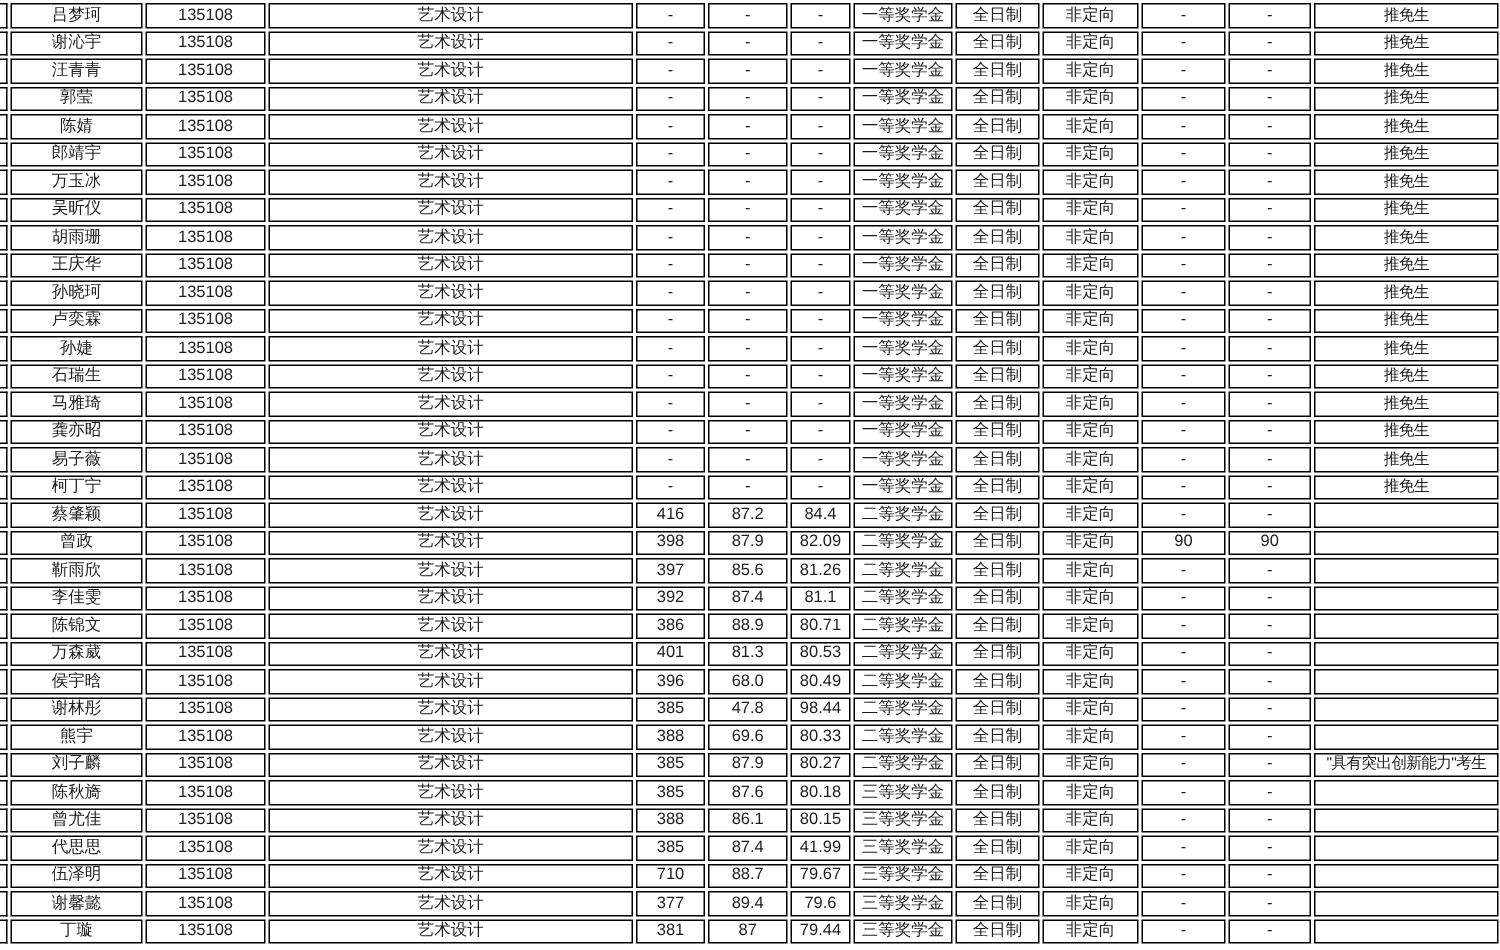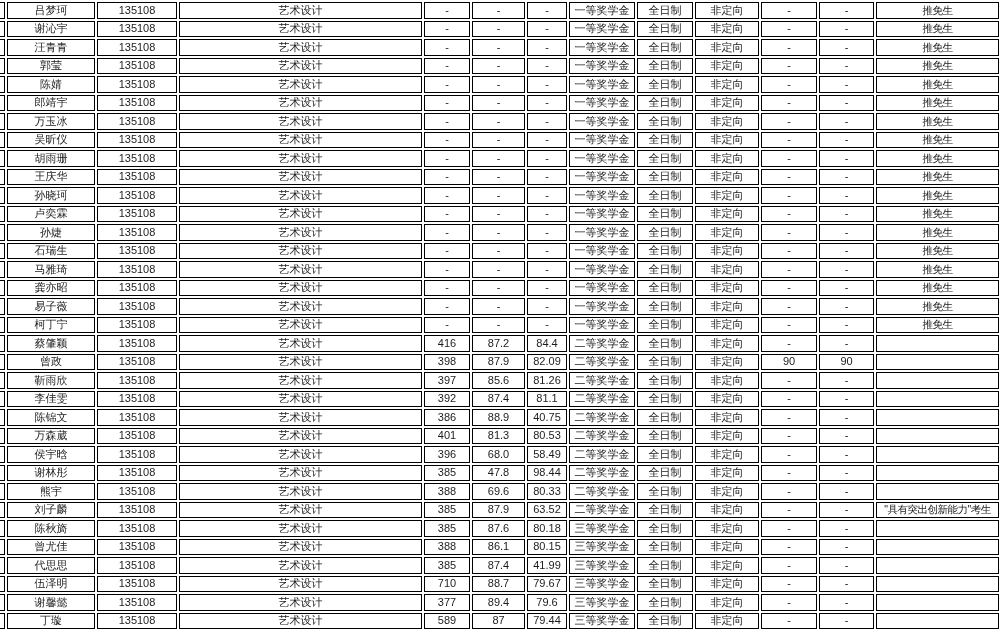--- a/index.html
+++ b/index.html
@@ -398,21 +398,21 @@
           <td>-</td>
           <td></td>
         </tr>
         <tr>
           <td class="sliver"></td>
           <td>陈锦文</td>
           <td>135108</td>
           <td>艺术设计</td>
           <td>386</td>
           <td>88.9</td>
-          <td>40.75</td>
+          <td>80.71</td>
           <td>二等奖学金</td>
           <td>全日制</td>
           <td>非定向</td>
           <td>-</td>
           <td>-</td>
           <td></td>
         </tr>
         <tr>
           <td class="sliver"></td>
           <td>万森葳</td>
@@ -428,21 +428,21 @@
           <td>-</td>
           <td></td>
         </tr>
         <tr>
           <td class="sliver"></td>
           <td>侯宇晗</td>
           <td>135108</td>
           <td>艺术设计</td>
           <td>396</td>
           <td>68.0</td>
-          <td>58.49</td>
+          <td>80.49</td>
           <td>二等奖学金</td>
           <td>全日制</td>
           <td>非定向</td>
           <td>-</td>
           <td>-</td>
           <td></td>
         </tr>
         <tr>
           <td class="sliver"></td>
           <td>谢林彤</td>
@@ -473,21 +473,21 @@
           <td>-</td>
           <td></td>
         </tr>
         <tr>
           <td class="sliver"></td>
           <td>刘子麟</td>
           <td>135108</td>
           <td>艺术设计</td>
           <td>385</td>
           <td>87.9</td>
-          <td>63.52</td>
+          <td>80.27</td>
           <td>二等奖学金</td>
           <td>全日制</td>
           <td>非定向</td>
           <td>-</td>
           <td>-</td>
           <td>"具有突出创新能力"考生</td>
         </tr>
         <tr>
           <td class="sliver"></td>
           <td>陈秋旖</td>
@@ -561,21 +561,21 @@
           <td>非定向</td>
           <td>-</td>
           <td>-</td>
           <td></td>
         </tr>
         <tr>
           <td class="sliver"></td>
           <td>丁璇</td>
           <td>135108</td>
           <td>艺术设计</td>
-          <td>589</td>
+          <td>381</td>
           <td>87</td>
           <td>79.44</td>
           <td>三等奖学金</td>
           <td>全日制</td>
           <td>非定向</td>
           <td>-</td>
           <td>-</td>
           <td></td>
         </tr>
       </tbody>

